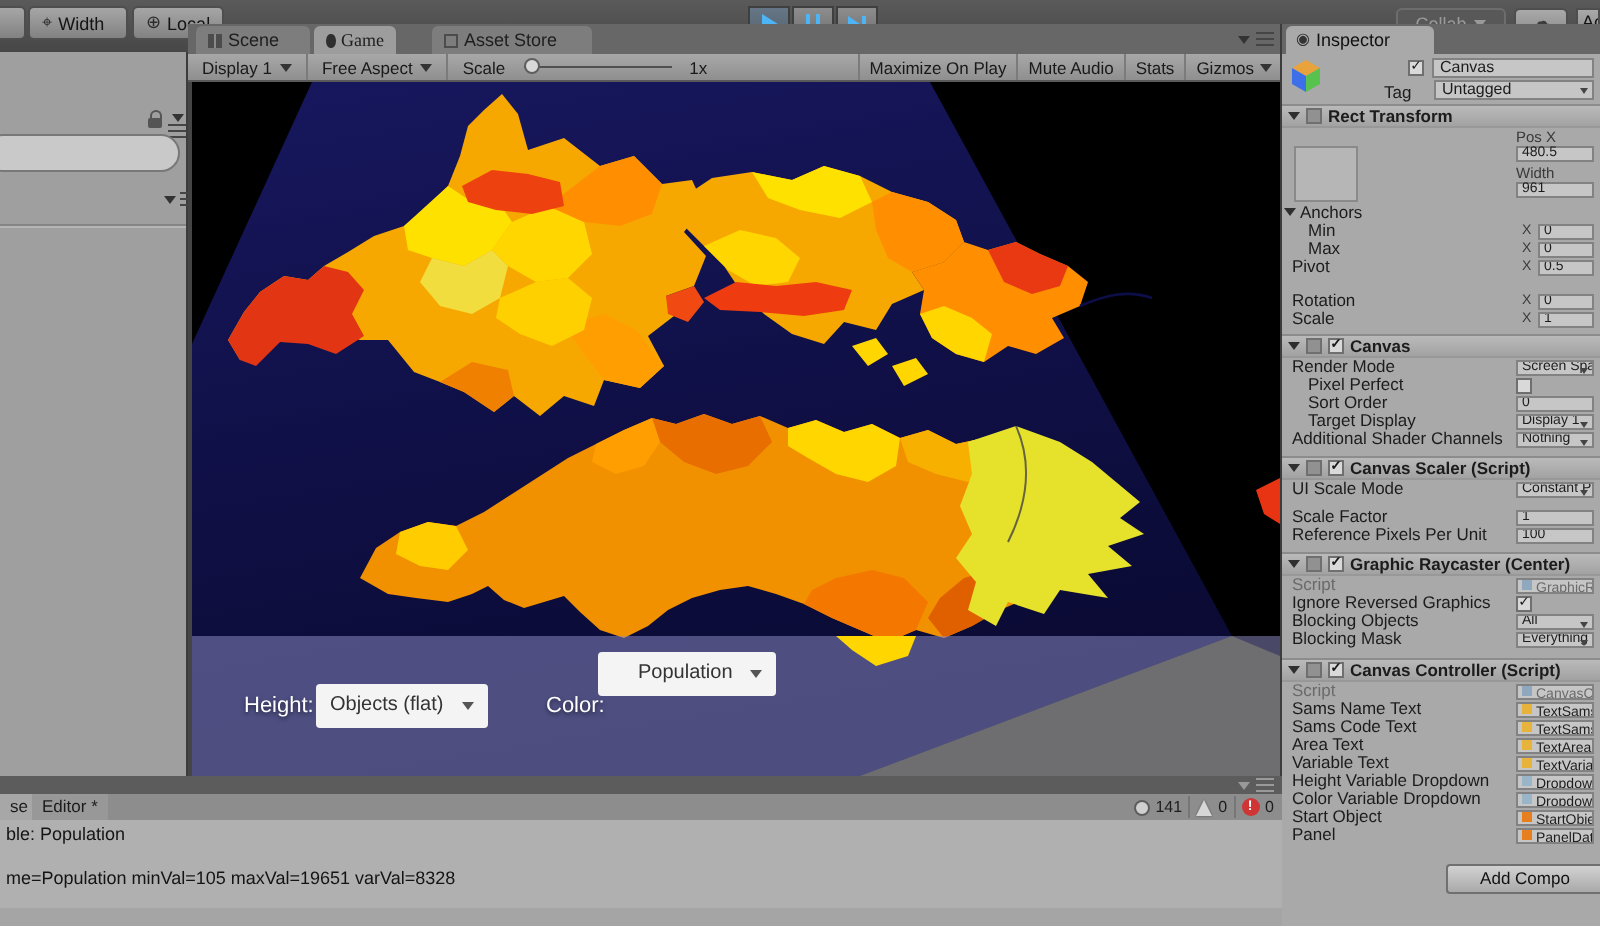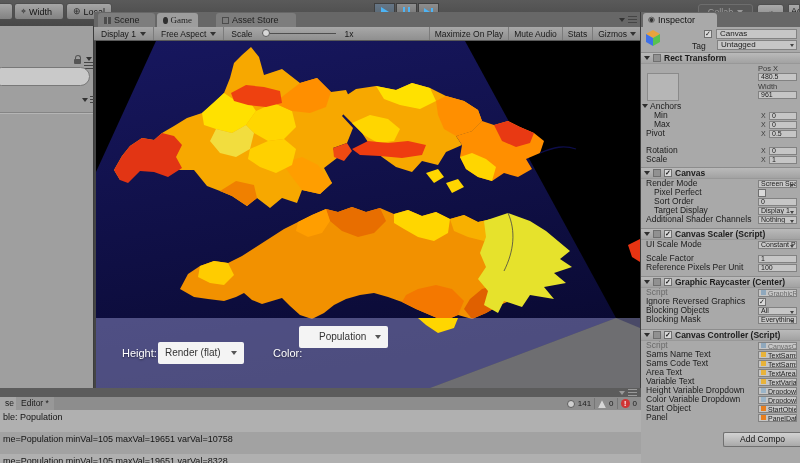--- a/index.html
+++ b/index.html
@@ -274,21 +274,21 @@
         <path d="M412,172 C420,190 418,210 408,230" fill="none" stroke="#10104e" stroke-width="1" opacity="0.6"></path>
         <path d="M444,112 C458,106 468,104 480,108" fill="none" stroke="#0d0d4a" stroke-width="1.3"></path>
         <polygon fill="#e83412" points="532,204 544,198 544,221 536,216"></polygon>
       </g>
       <rect x="0" y="277" width="544" height="70" fill="rgb(140,140,198)" fill-opacity="0.52"></rect>
       <polygon points="334,347 520,277 544,287 544,347" fill="#6e6e71"></polygon>
       <polygon points="322,277 362,277 358,287 342,292 330,284" fill="#ffd600"></polygon>
     </svg>
     <span class="hudlabel" style="left:26px;top:306px;">Height:</span>
     <div class="huddd" style="left:62px;top:301px;width:86px;">
-      <span>Render (flat)</span>
+      <span>Objects (flat)</span>
     </div>
     <span class="hudlabel" style="left:177px;top:306px;">Color:</span>
     <div class="huddd" style="left:203px;top:285px;width:89px;padding-left:20px;">
       <span>Population</span>
     </div>
   </div>
 
   <div class="inspector">
     <div class="itabs">
       <div class="itab">
@@ -493,18 +493,17 @@
         <span class="csep"></span>
         <span class="cwarn"></span>
         <span>0</span>
         <span class="csep"></span>
         <span class="cerr"></span>
         <span>0</span>
       </div>
     </div>
     <div class="clog">
       <div class="crow a"><span>ble: Population</span></div>
-      <div class="crow b"><span>me=Population minVal=105 maxVal=19651 varVal=10758</span></div>
       <div class="crow a"><span>me=Population minVal=105 maxVal=19651 varVal=8328</span></div>
     </div>
   </div>
 
 </div>
 
 </body></html>

